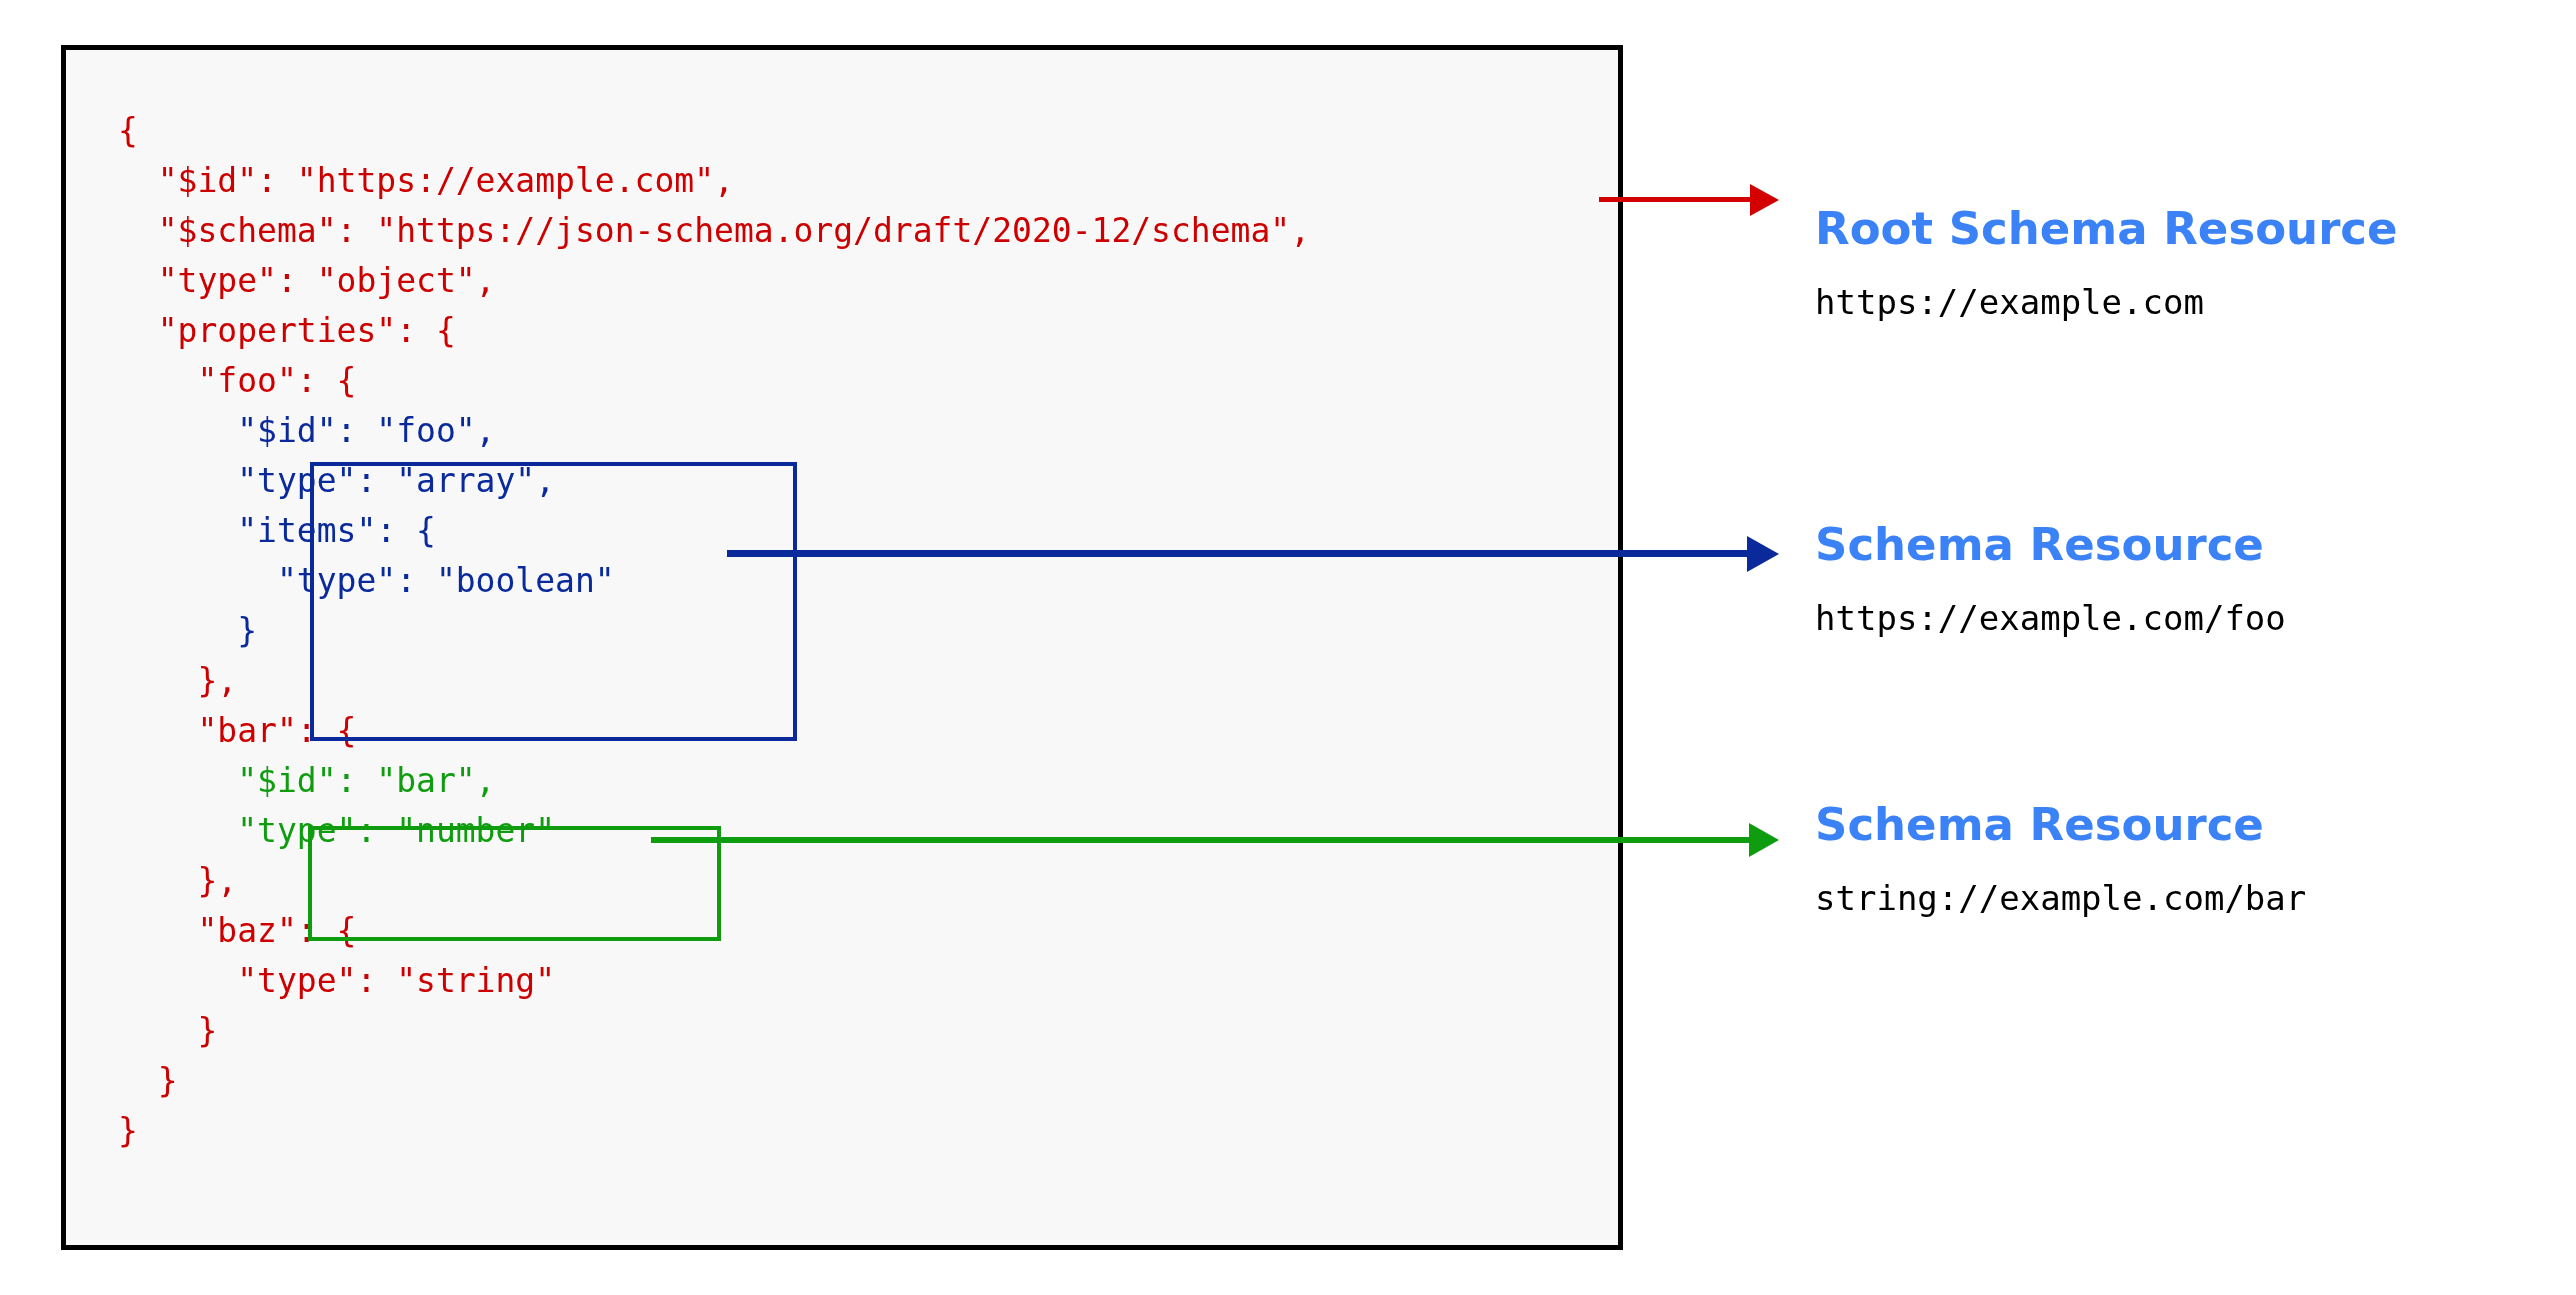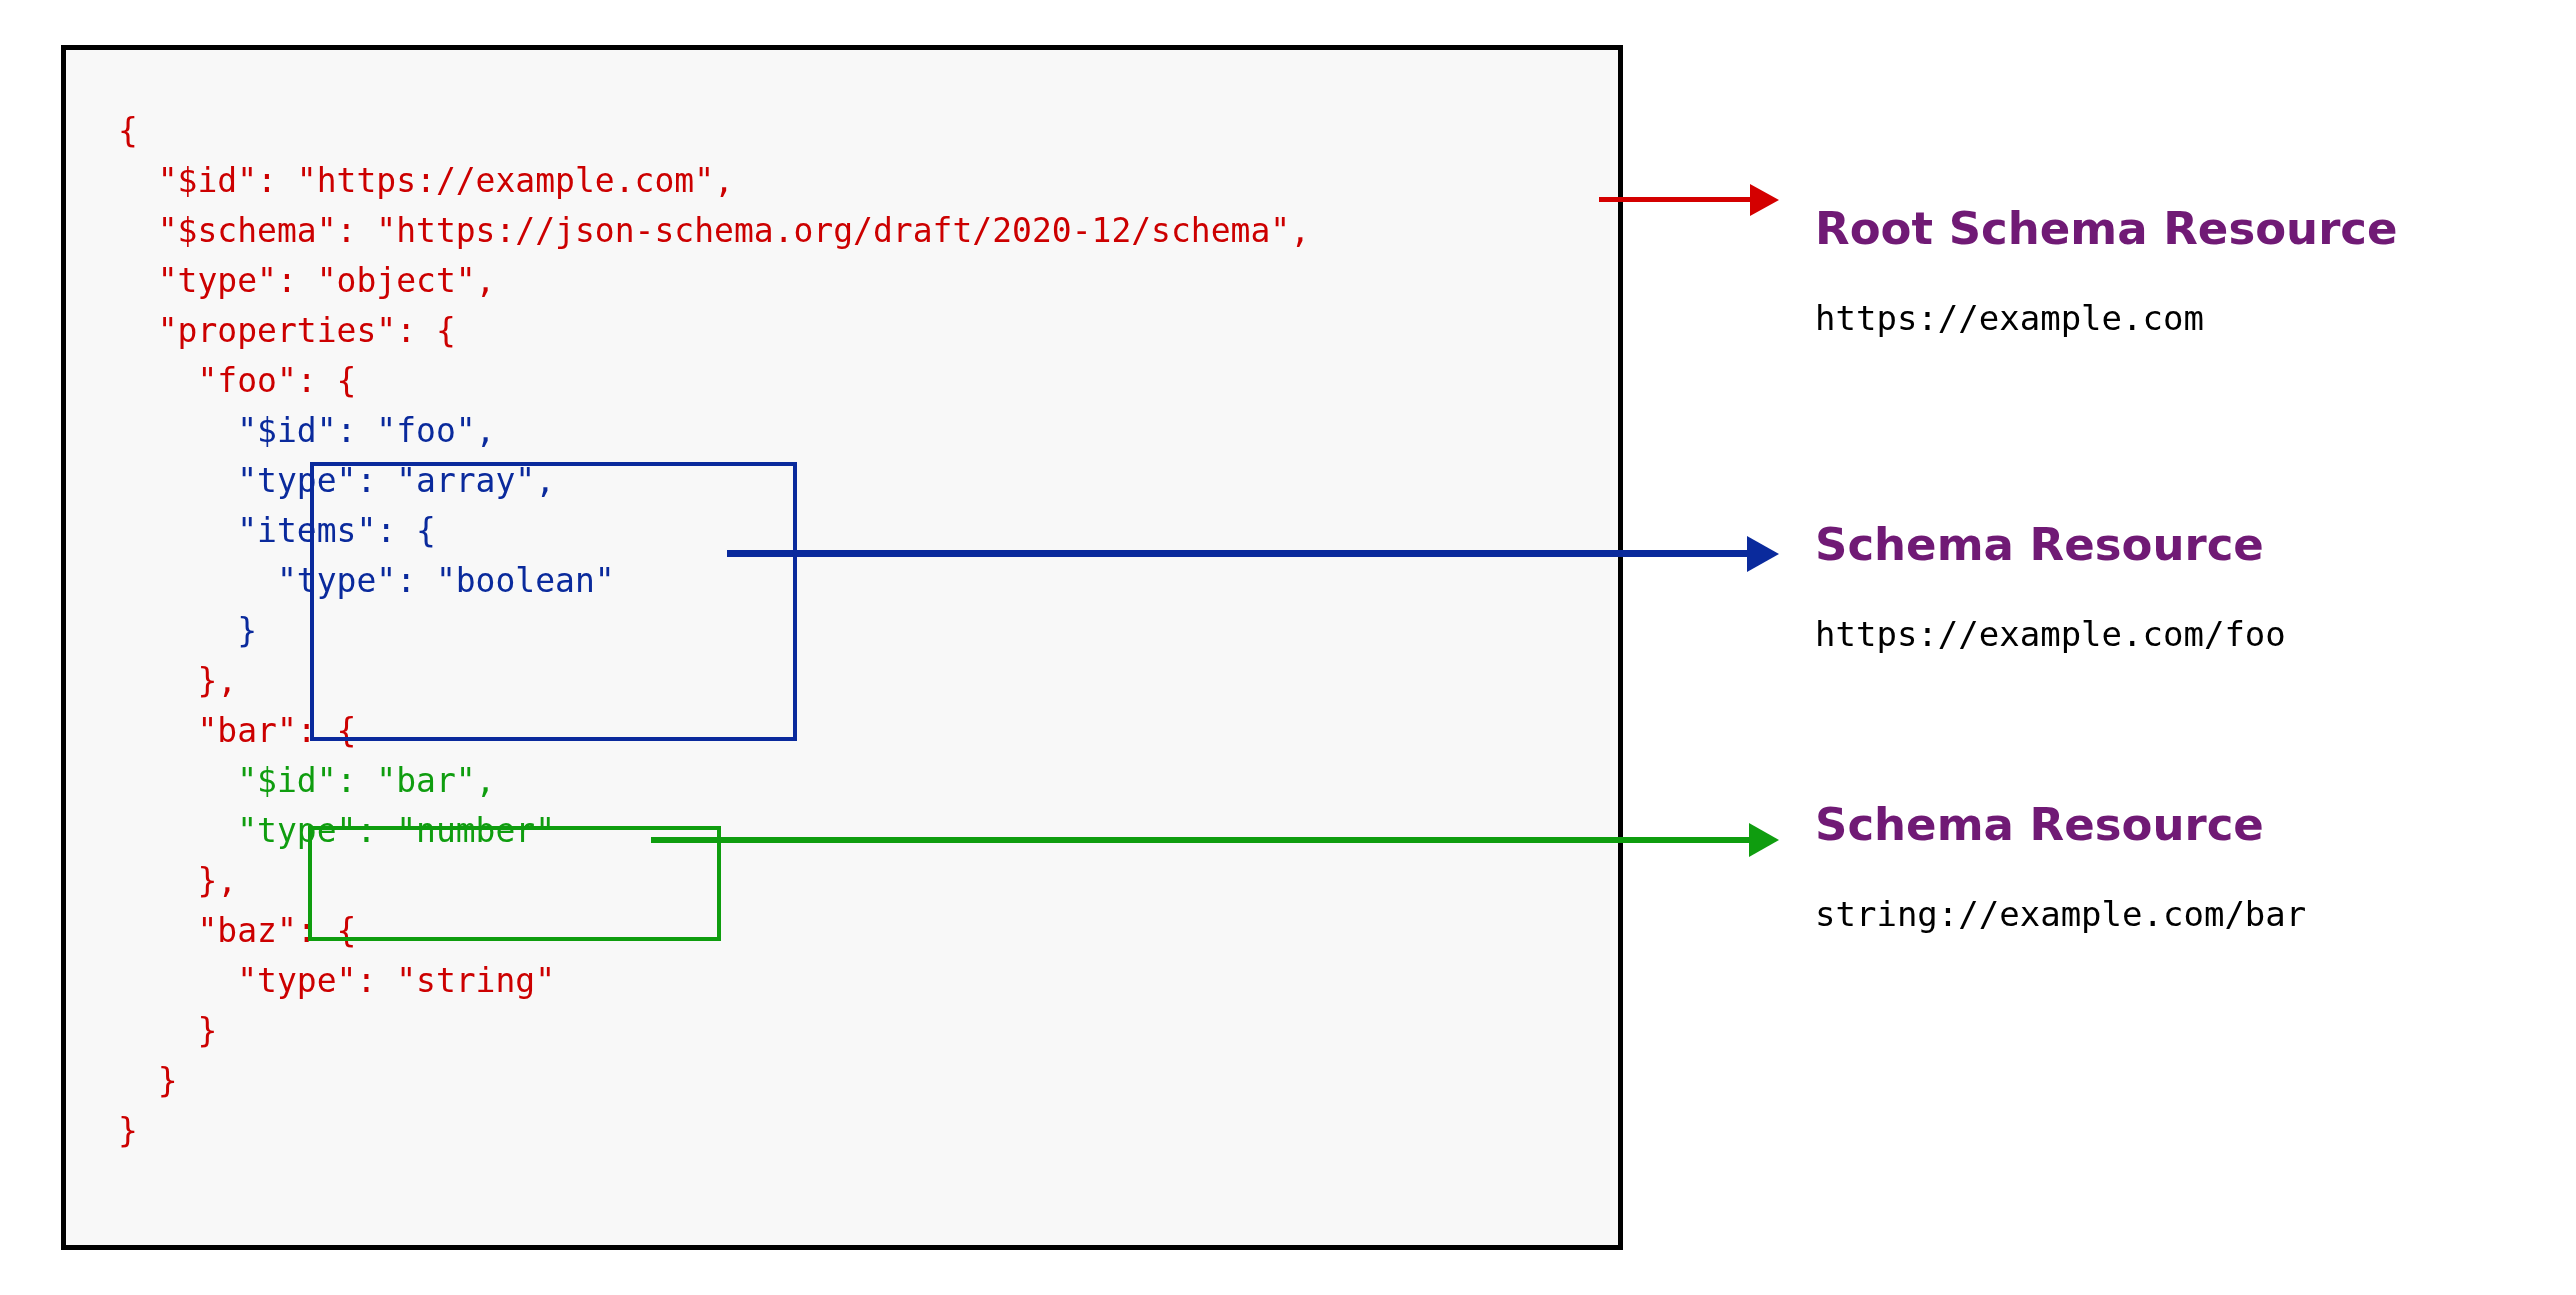--- a/index.html
+++ b/index.html
@@ -128,25 +128,25 @@
   
   .annotation {
     position: absolute;
     left: 1815px;
   }
   .annotation .ann-title {
     font-family: "DejaVu Sans", sans-serif;
     font-weight: bold;
     font-size: 45px;
     line-height: 52px;
-    color: #701a75;
+    color: #3b82f6;
     white-space: nowrap;
   }
   .annotation .ann-url {
-    margin-top: 43px;
+    margin-top: 27px;
     font-family: "DejaVu Sans Mono", monospace;
     font-size: 34px;
     line-height: 40px;
     color: #000000;
     white-space: nowrap;
   }
   #annotation-root { top: 203px; }
   #annotation-foo  { top: 519px; }
   #annotation-bar  { top: 799px; }
 </style>

